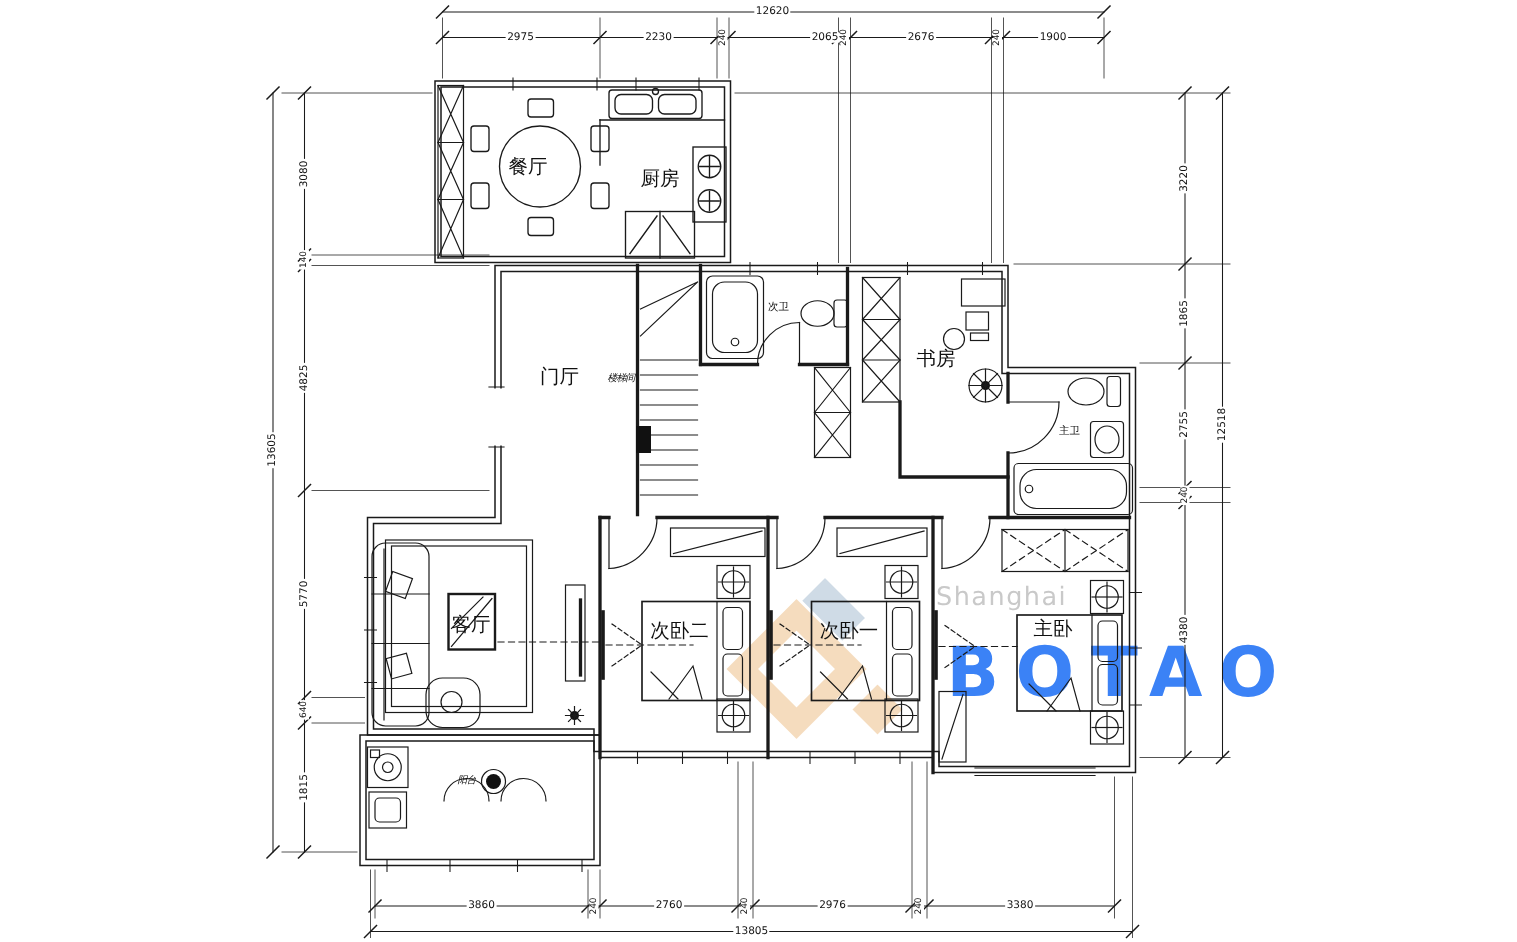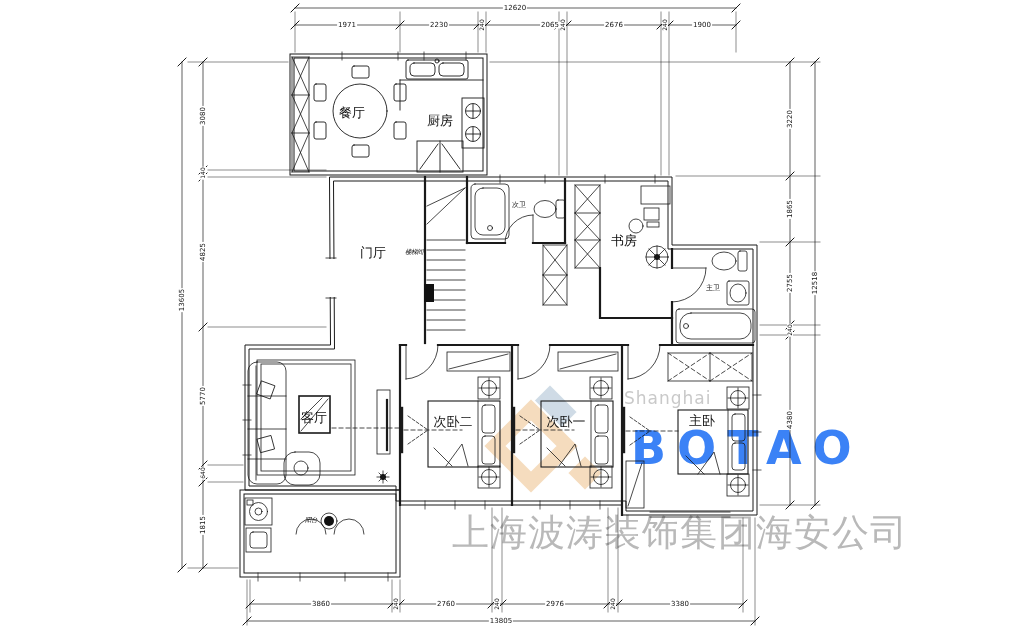--- a/index.html
+++ b/index.html
@@ -30,21 +30,20 @@
     <g opacity="0.55">
       <polygon points="550,384 578,412 550,440 522,412" fill="#a9bfd3" stroke="#ffffff" stroke-width="2"></polygon>
       <polygon points="531,398 579,446 531,494 483,446" fill="#eec08a" stroke="#ffffff" stroke-width="2"></polygon>
       <polygon points="531,419 558,446 531,473 504,446" fill="#ffffff" stroke="#eec08a" stroke-width="2"></polygon>
       <polygon points="585,455 603,473 585,491 567,473" fill="#eec08a" stroke="#ffffff" stroke-width="2"></polygon>
     </g>
   </svg>
 
   <div class="wm wm-shanghai">Shanghai</div>
   <div class="wm wm-botao">BOTAO</div>
-  <div class="wm wm-cn">上海波涛装饰集团海安公司</div>
 
   <svg class="plan" width="1011" height="628" viewBox="0 0 1011 628">
     <defs>
       <g id="tk" stroke="#1a1a1a" stroke-width="1">
           <line x1="-4" y1="4" x2="4" y2="-4"></line>
         </g>
       <g id="ns" fill="none">
           <rect width="22" height="22"></rect>
           <circle cx="11" cy="11" r="7.5"></circle>
         <line x1="11" y1="1" x2="11" y2="21"></line>
@@ -316,21 +315,21 @@
   <div class="lbl f7" style="left:519px;top:205px">次卫</div>
   <div class="lbl" style="left:624px;top:240px">书房</div>
   <div class="lbl f7" style="left:713px;top:288px">主卫</div>
   <div class="lbl" style="left:314px;top:417px">客厅</div>
   <div class="lbl" style="left:453px;top:421px">次卧二</div>
   <div class="lbl" style="left:566px;top:421px">次卧一</div>
   <div class="lbl" style="left:702px;top:420px">主卧</div>
   <div class="lbl f65" style="left:311px;top:520px">阳台</div>
 
   <div class="lbl dim" style="left:515px;top:8px">12620</div>
-  <div class="lbl dim" style="left:347px;top:25px">1971</div>
+  <div class="lbl dim" style="left:347px;top:25px">2975</div>
   <div class="lbl dim" style="left:439px;top:25px">2230</div>
   <div class="lbl dim v tiny" style="left:482px;top:25px">240</div>
   <div class="lbl dim" style="left:550px;top:25px">2065</div>
   <div class="lbl dim v tiny" style="left:563px;top:25px">240</div>
   <div class="lbl dim" style="left:614px;top:25px">2676</div>
   <div class="lbl dim v tiny" style="left:665px;top:25px">240</div>
   <div class="lbl dim" style="left:702px;top:25px">1900</div>
 
   <div class="lbl dim" style="left:321px;top:604px">3860</div>
   <div class="lbl dim v tiny" style="left:396px;top:604px">240</div>

